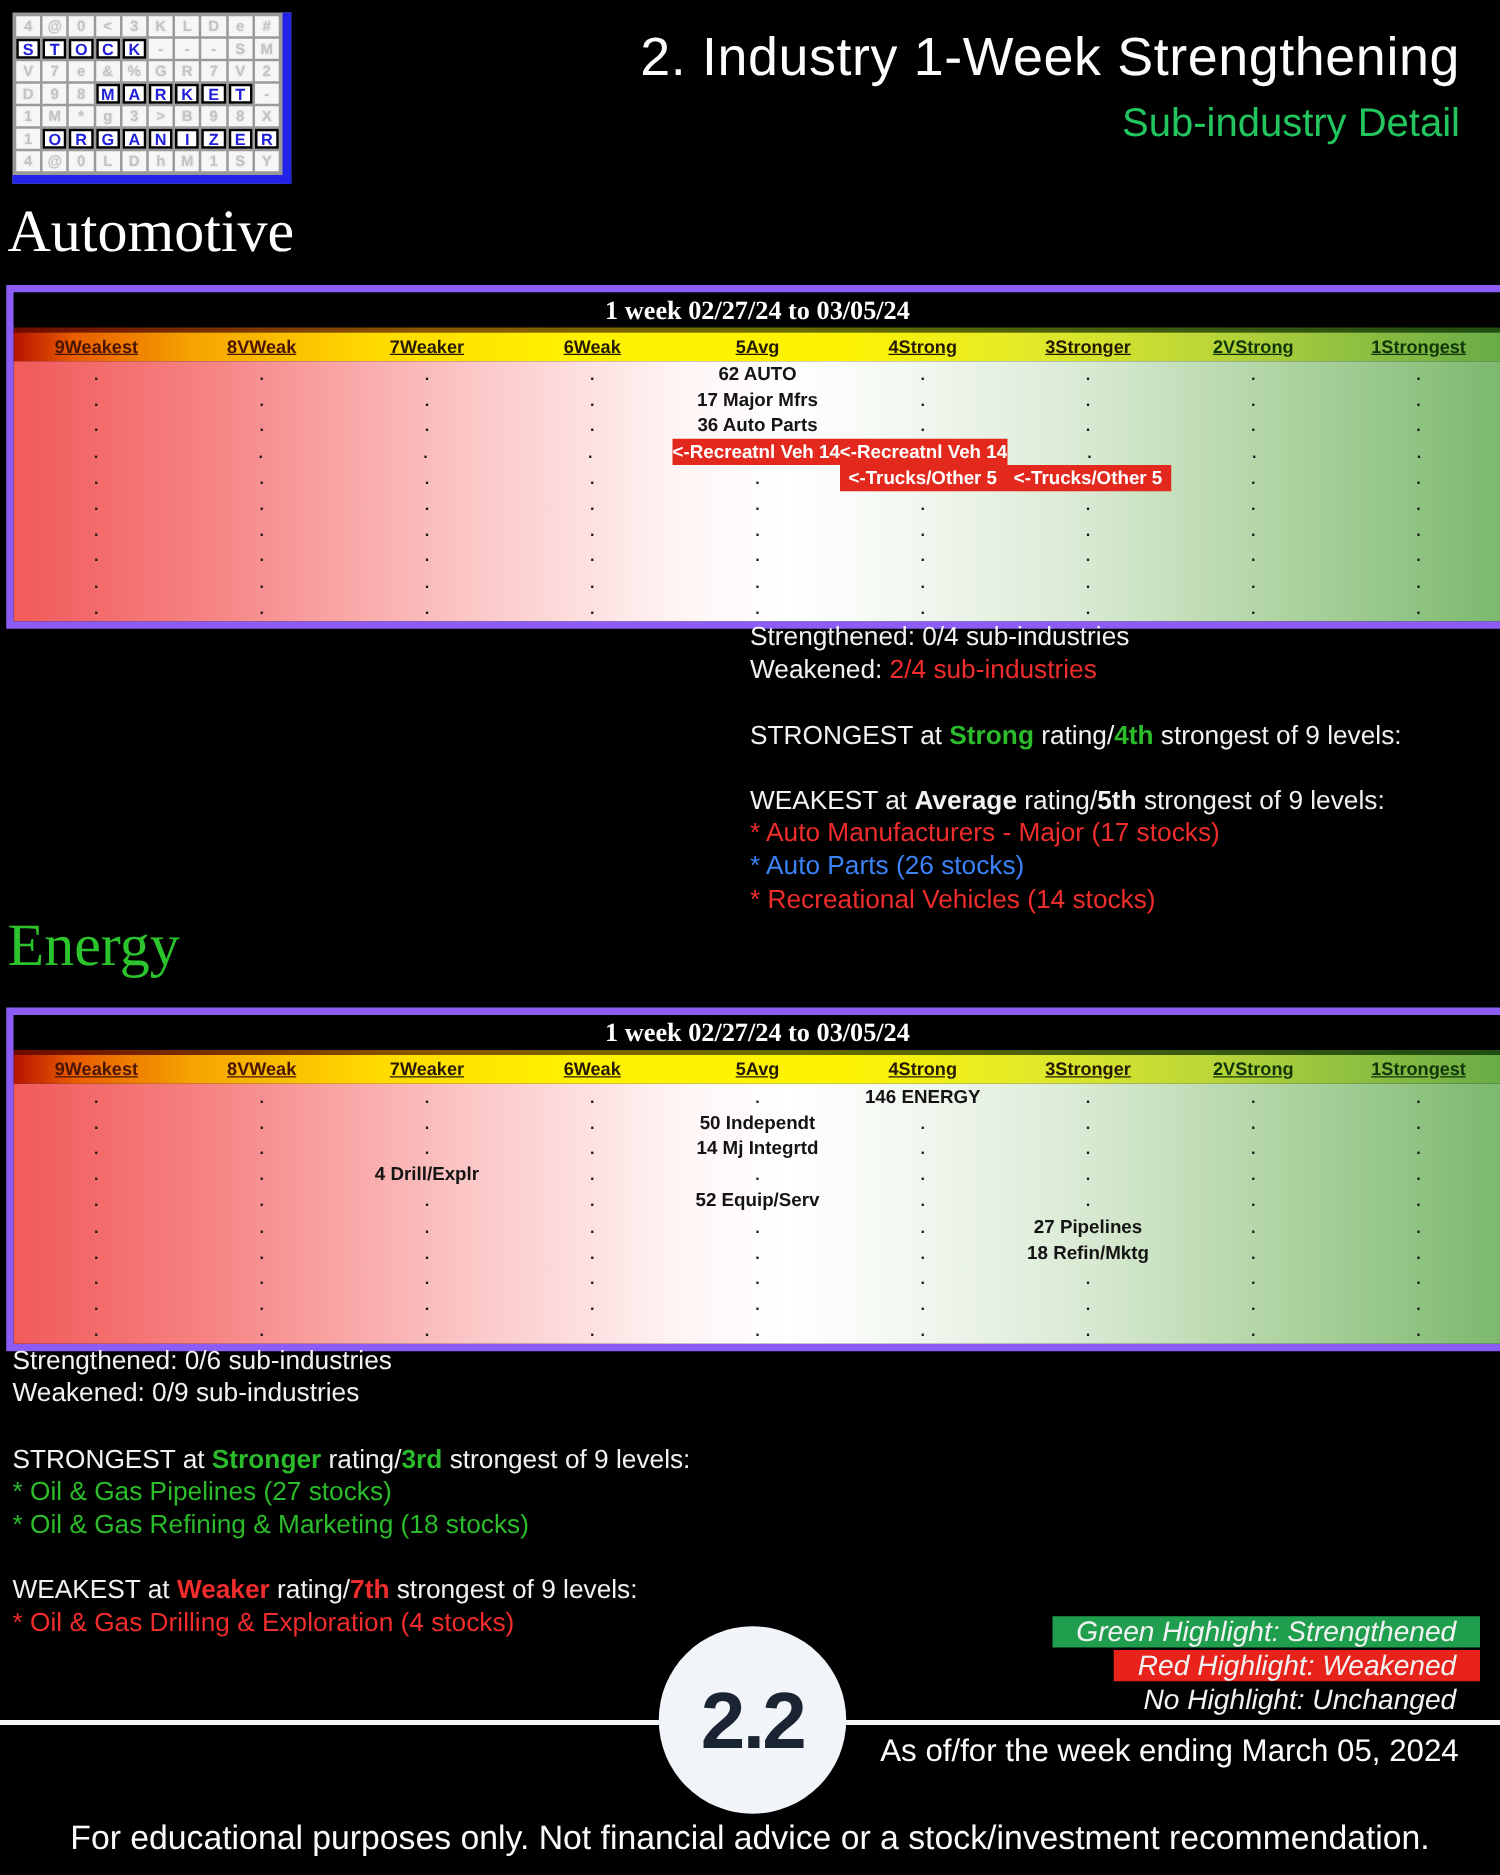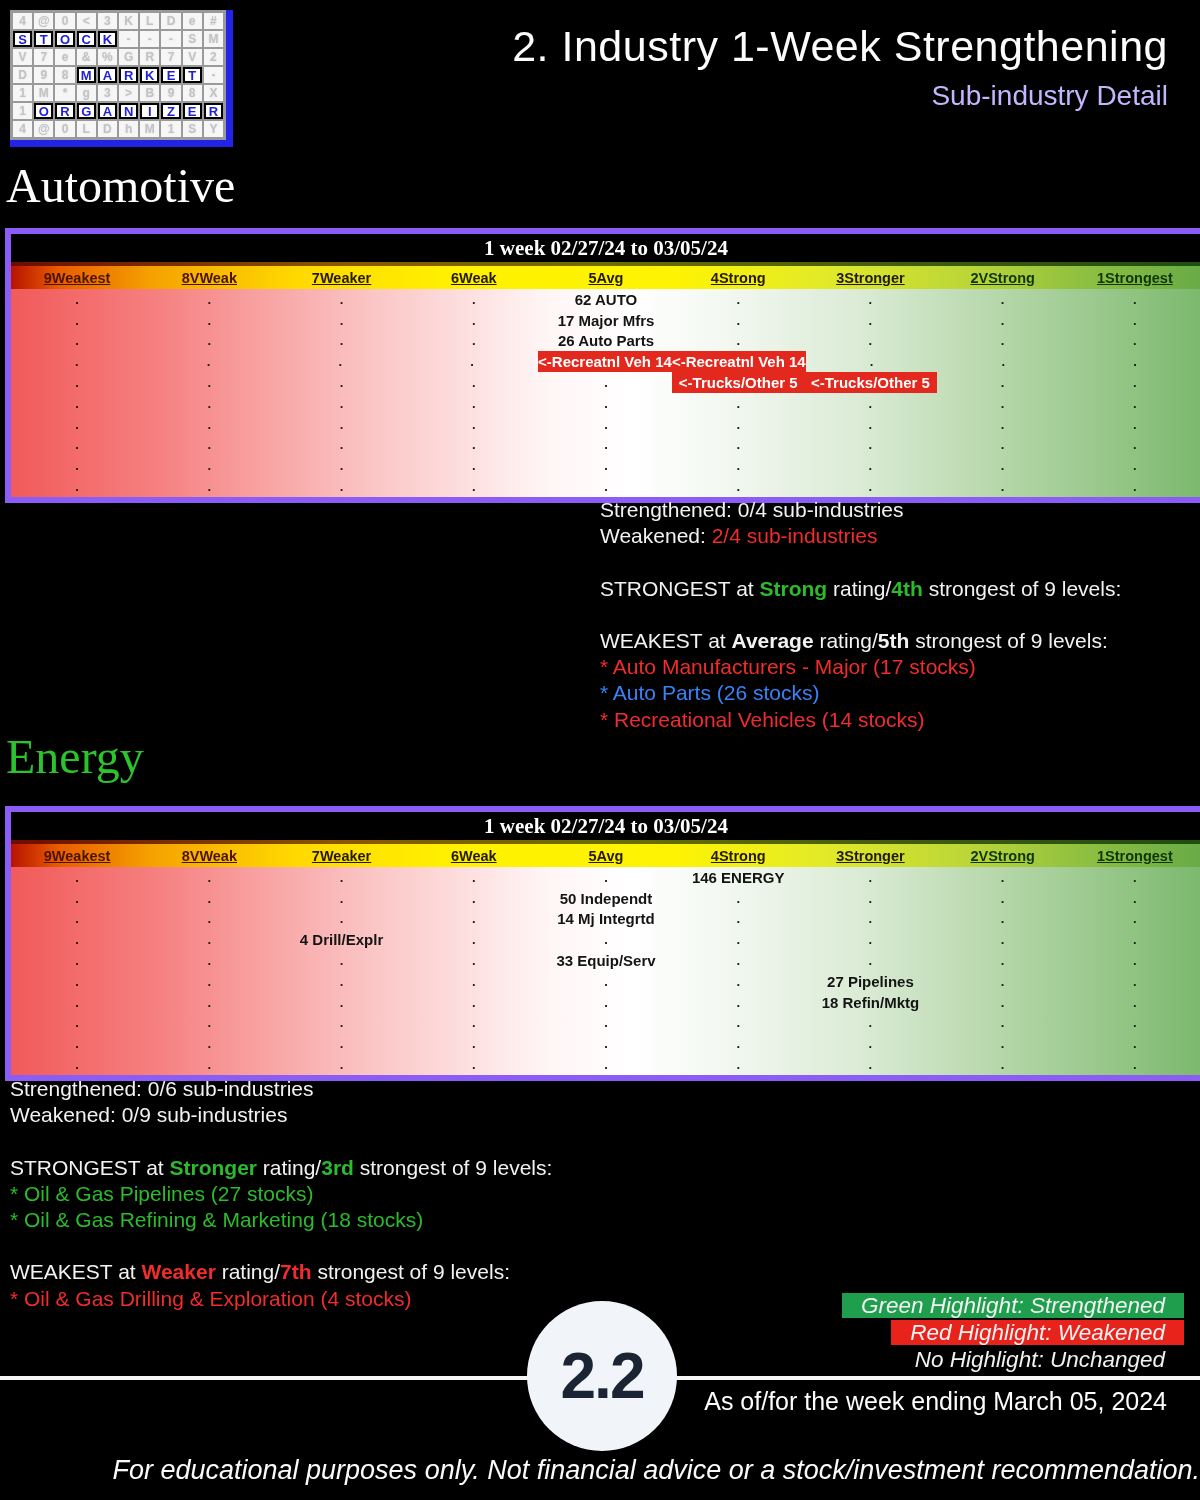--- a/index.html
+++ b/index.html
@@ -11,21 +11,21 @@
         display:grid;grid-template-columns:repeat(10,1fr);gap:2px;
         padding:3px;background:#9a9a9a;border-right:7px solid #2323e8;border-bottom:7px solid #2323e8;}
   .logo-cell{background:#f6f6f6;height:16px;display:flex;align-items:center;justify-content:center;
         font-size:12px;font-weight:700;color:#c3c3c3;text-shadow:0 0 2px #dcdcdc;}
   .logo-cell.word{outline:2px solid #000;outline-offset:-2px;background:#fff;color:#2020d8;
         text-shadow:none;z-index:2;font-size:13px;}
 
   
   .title-block{position:absolute;right:32px;top:22px;text-align:right;}
   .title{font-size:43px;color:#fdfdfd;letter-spacing:.5px;}
-  .subtitle{font-size:28px;color:#c4b5fd;margin-top:9px;}
+  .subtitle{font-size:32px;color:#22c55e;margin-top:9px;}
 
   
   .section-heading{position:absolute;left:6px;font-family:"Liberation Serif","DejaVu Serif",serif;
         font-size:48px;line-height:1;}
 
   
   .grade-table{position:absolute;left:5px;width:1190px;border:6px solid #8b5cf6;}
   .grade-caption{height:28px;line-height:28px;background:#000;color:#fff;text-align:center;
         font-family:"Liberation Serif","DejaVu Serif",serif;font-weight:700;font-size:21px;}
   .grade-strip{height:4px;background:linear-gradient(90deg,#6e0b00 0%,#8a5800 28%,#6e6e00 50%,#3f5c10 76%,#1f4d12 100%);}
@@ -52,22 +52,22 @@
         font-size:22.5px;line-height:27px;}
   .legend-item{display:block;margin-bottom:0;}
   .legend-item span{padding:0 19px;}
 
   
   .divider{position:absolute;left:0;top:1376px;width:1200px;height:4px;background:#f5f5f5;}
   .badge-circle{position:absolute;left:527px;top:1301px;width:150px;height:150px;border-radius:50%;
         background:#f1f4f8;display:flex;align-items:center;justify-content:center;z-index:3;}
   .badge-circle span{font-size:64px;font-weight:800;color:#1a2433;letter-spacing:-2px;}
   .asof{position:absolute;right:33px;top:1387px;font-size:25px;color:#fdfdfd;}
-  .footer-note{position:absolute;left:0;top:1455px;width:1200px;text-align:right;
-        font-style:italic;font-size:27px;color:#fafafa;}
+  .footer-note{position:absolute;left:0;top:1455px;width:1200px;text-align:center;
+        font-size:27px;color:#fafafa;}
 </style>
 </head>
 <body>
 
 <div class="page">
 
   <div class="logo" id="logo">
       <div class="logo-cell">4</div>
       <div class="logo-cell">@</div>
       <div class="logo-cell">0</div>
@@ -222,21 +222,21 @@
           </div>
           <div class="grade-cell">
             <span class="dot">.</span>
           </div>
           <div class="grade-cell">
             <span class="dot">.</span>
           </div>
           <div class="grade-cell">
             <span class="dot">.</span>
           </div>
-          <div class="grade-cell">26 Auto Parts</div>
+          <div class="grade-cell">36 Auto Parts</div>
           <div class="grade-cell">
             <span class="dot">.</span>
           </div>
           <div class="grade-cell">
             <span class="dot">.</span>
           </div>
           <div class="grade-cell">
             <span class="dot">.</span>
           </div>
           <div class="grade-cell">
@@ -584,21 +584,21 @@
           </div>
           <div class="grade-cell">
             <span class="dot">.</span>
           </div>
           <div class="grade-cell">
             <span class="dot">.</span>
           </div>
           <div class="grade-cell">
             <span class="dot">.</span>
           </div>
-          <div class="grade-cell">33 Equip/Serv</div>
+          <div class="grade-cell">52 Equip/Serv</div>
           <div class="grade-cell">
             <span class="dot">.</span>
           </div>
           <div class="grade-cell">
             <span class="dot">.</span>
           </div>
           <div class="grade-cell">
             <span class="dot">.</span>
           </div>
           <div class="grade-cell">

